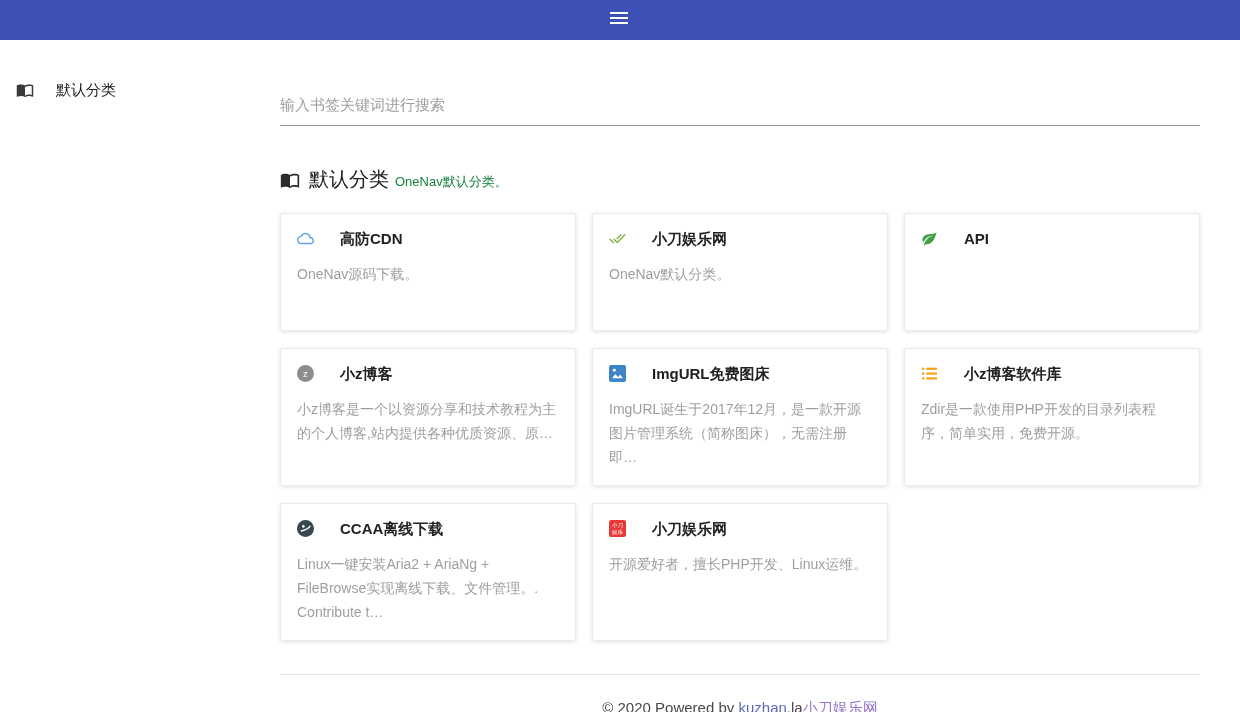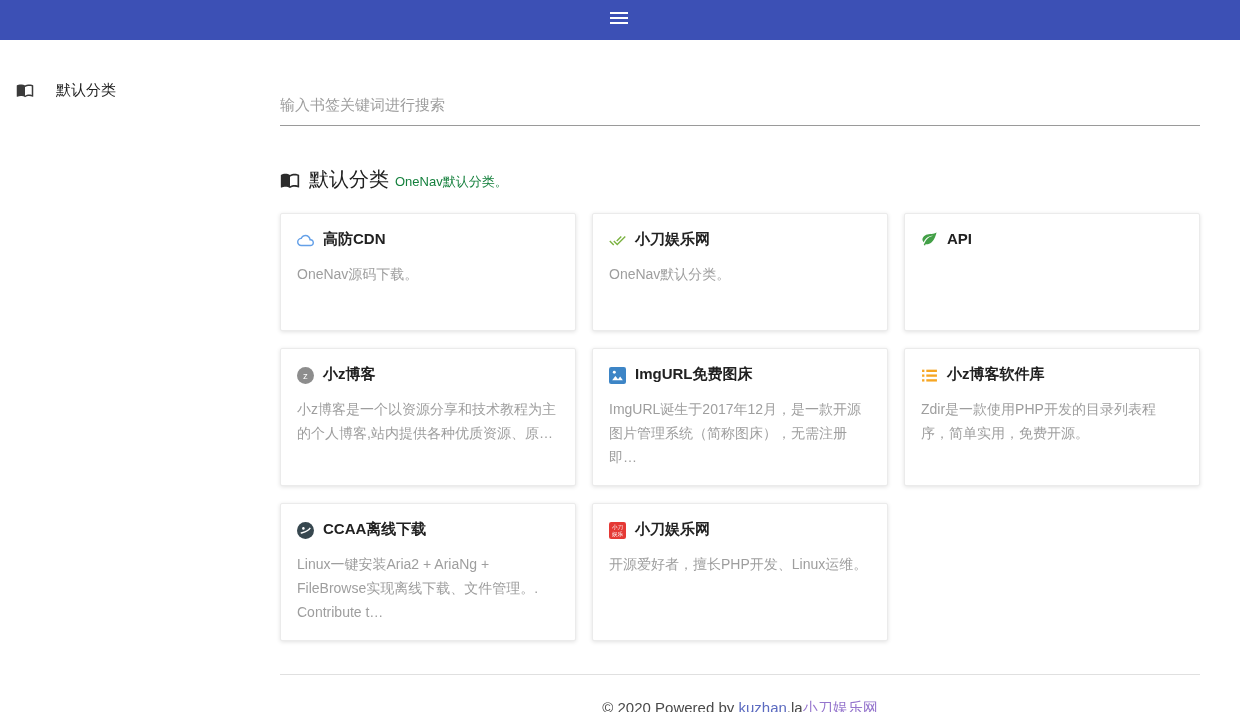--- a/index.html
+++ b/index.html
@@ -71,21 +71,21 @@
   }
   .card {
     background:#fff;
     border:1px solid #ebebeb;
     border-radius:2px;
     box-shadow:0 1px 4px rgba(0,0,0,.12);
     padding:16px;
     min-height:118px;
     cursor:pointer;
   }
-  .card-head { display:flex; align-items:flex-end; gap:9px; }
+  .card-head { display:flex; align-items:flex-start; gap:26px; }
   .fav { display:inline-flex; width:17px; height:17px; flex:0 0 17px; }
   .card-title { font-size:15px; font-weight:bold; color:#212121; }
   .card-desc {
     margin-top:13px;
     font-size:14px; color:#9e9e9e; line-height:24px;
     overflow:hidden;
   }
 
   .divider { border:none; border-top:1px solid #e0e0e0; margin:33px 0 0; }
 

